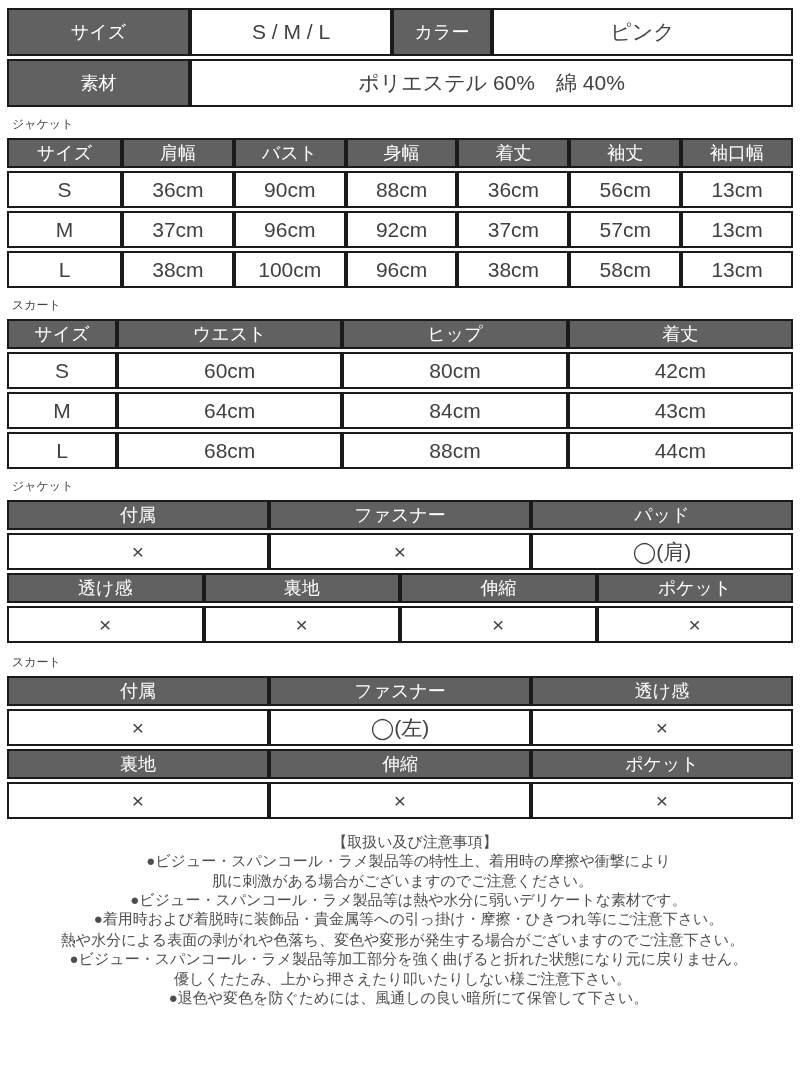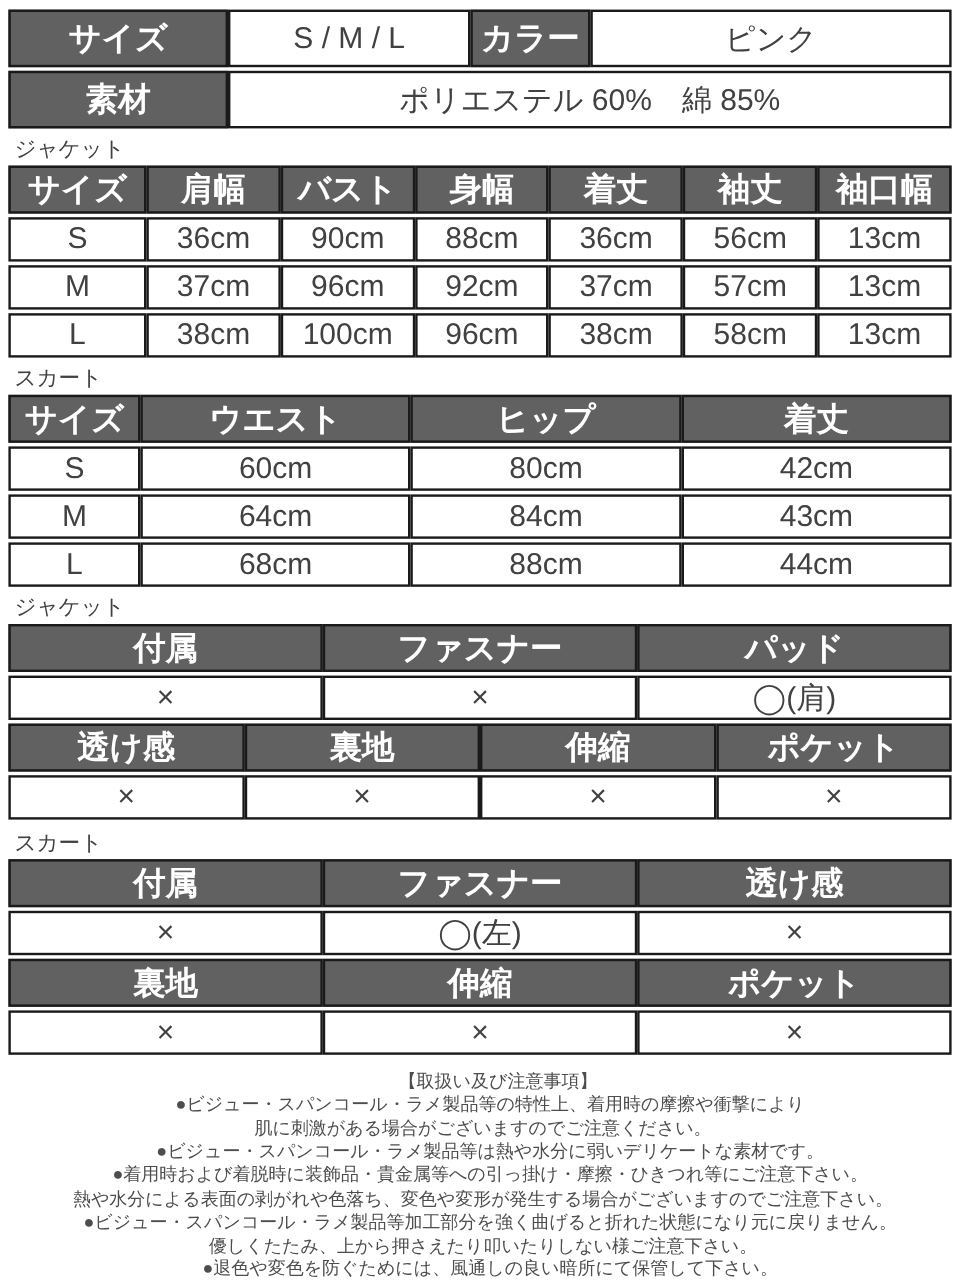--- a/index.html
+++ b/index.html
@@ -21,26 +21,26 @@
     border-collapse:separate;border-spacing:0 3px;
     table-layout:fixed;width:786px;
   }
   th,td{
     border:2px solid var(--border);
     text-align:center;vertical-align:middle;
     padding:0;overflow:hidden;white-space:nowrap;
   }
   th{
     background:var(--header-bg);color:#fff;
-    font-weight:bold;font-size:27px;height:30px;
-  }
-  td{color:var(--cell-text);font-size:25px;height:37px;}
+    font-weight:normal;font-size:18px;height:30px;
+  }
+  td{color:var(--cell-text);font-size:21px;height:37px;}
   .info-table th,.info-table td{height:48px;}
   .section-label{
-    font-size:18px;line-height:21px;color:var(--cell-text);
+    font-size:12px;line-height:21px;color:var(--cell-text);
     margin:4px 0 0 5px;
   }
   .spec-sub + .spec-sub{margin-top:-3px;}
   .notes{
     margin:10px 0 0 3px;
     font-size:15px;line-height:19.6px;color:var(--note-text);text-align:center;
   }
   .note-title{padding-left:27px;}
   .note-bullet{padding-left:14px;font-family:Liberation Serif, serif;}
   .note-cont{padding-left:2px;}
@@ -59,21 +59,21 @@
       </colgroup>
     <tbody>
         <tr>
       <th>サイズ</th>
       <td>S / M / L</td>
       <th>カラー</th>
       <td>ピンク</td>
     </tr>
     <tr>
       <th>素材</th>
-      <td colspan="3">ポリエステル 60%　綿 85%</td>
+      <td colspan="3">ポリエステル 60%　綿 40%</td>
     </tr>
   </tbody>
     </table>
 
   <div class="section-label">ジャケット</div>
   <table>
     <colgroup>
         <col style="width:115px">
         <col>
         <col>

